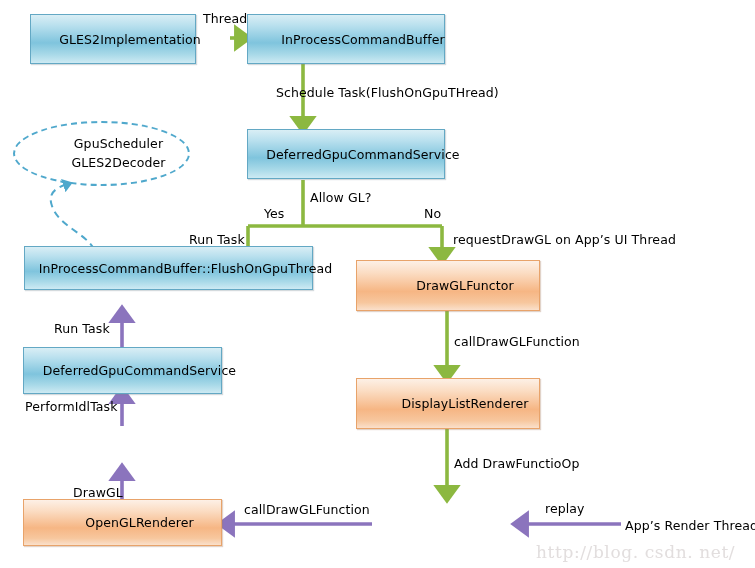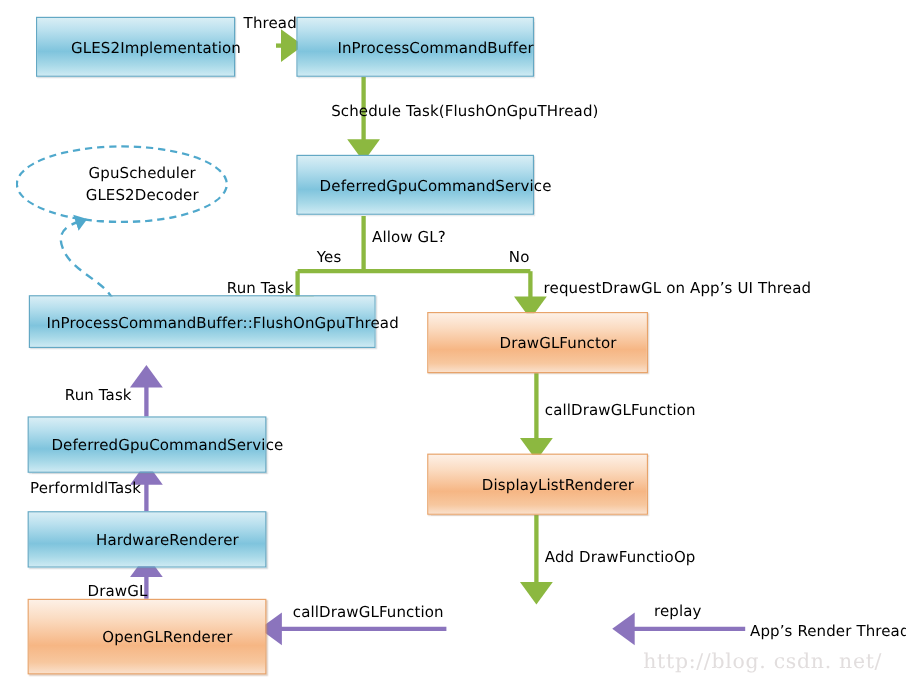--- a/index.html
+++ b/index.html
@@ -180,25 +180,22 @@
   </div>
 
   <div class="node blue" style="left:23px; top:347px; width:199px; height:47px;">
     <span>DeferredGpuCommandService</span>
   </div>
 
   <div class="node orange" style="left:356px; top:378px; width:184px; height:51px;">
     <span>DisplayListRenderer</span>
   </div>
 
-  <div class="node blue" style="left:23px; top:426px; width:199px; height:47px;">
-    <span>HardwareRenderer</span>
-  </div>
-
-  <div class="node orange" style="left:23px; top:499px; width:199px; height:63px;">
+
+  <div class="node orange" style="left:23px; top:499px; width:199px; height:47px;">
     <span>OpenGLRenderer</span>
   </div>
 
 
   <div class="edge-label" style="left:203px; top:11px;">Thread</div>
 
   <div class="edge-label" style="left:244px; top:85px;margin-left:32px;">Schedule Task(FlushOnGpuTHread)</div>
 
   <div class="edge-label" style="left:310px; top:190px;">Allow GL?</div>
 

